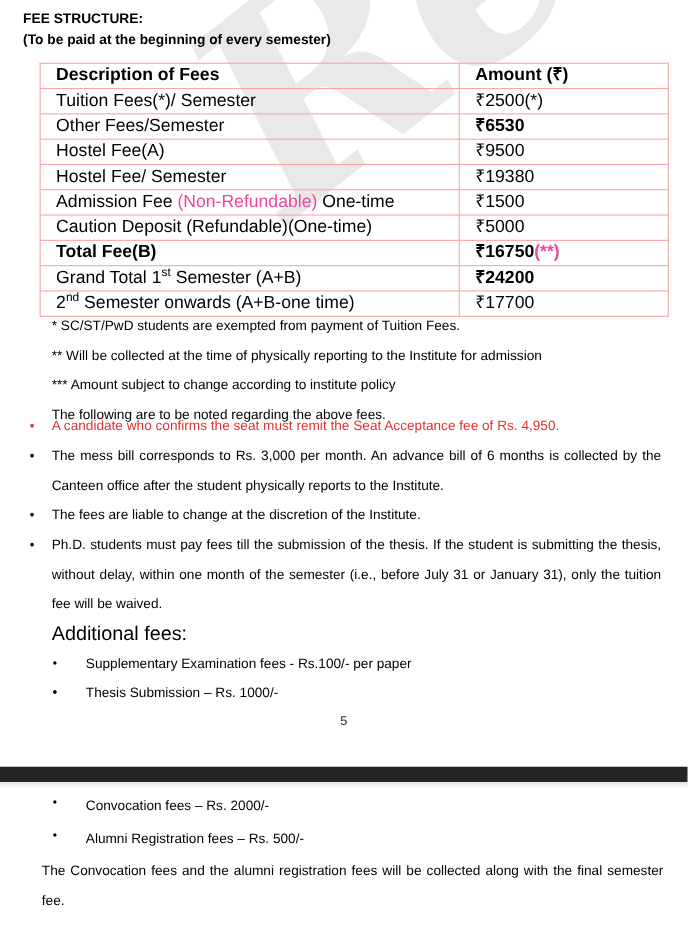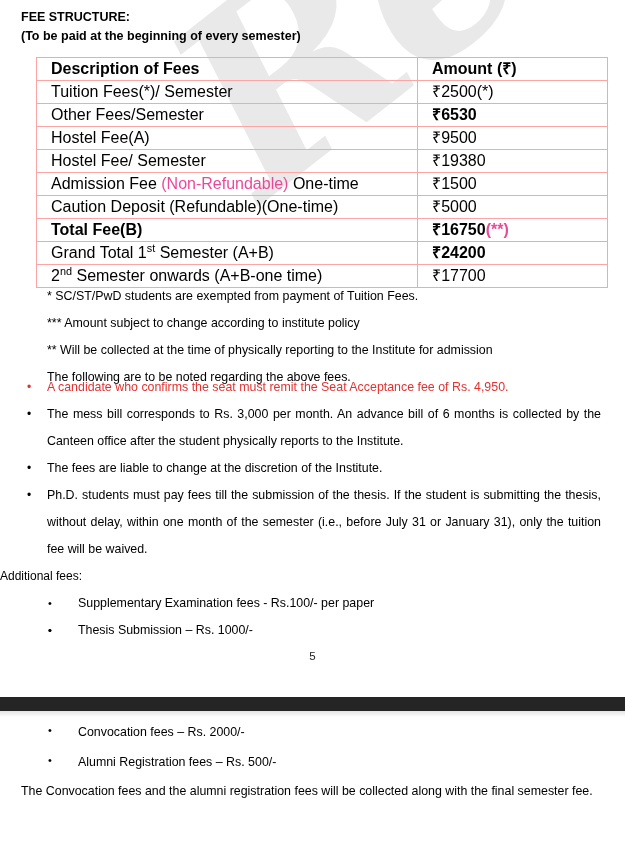--- a/index.html
+++ b/index.html
@@ -120,22 +120,23 @@
   .bullet-item > .dot {
     position: absolute;
     left: 27px;
     top: 0;
     font-size: 12px;
     line-height: 27px;
   }
   .bullet-item.red-item, .bullet-item.red-item > .dot { color: #e33131; }
 
   .plain-line {
-    font-size: 12px;
-    line-height: 27px;
+    font-size: 18px;
+    line-height: 27px;
+    padding-left: 47px;
   }
 
   .sub-bullet {
     position: relative;
     padding-left: 78px;
     font-size: 12.4px;
     line-height: 27px;
   }
   .sub-bullet > .dot {
     position: absolute;
@@ -181,21 +182,21 @@
     left: 0;
     top: 717px;
     width: 625px;
     height: 129px;
     z-index: 1;
   }
   .page-two .sub-bullet { line-height: 30px; }
   .page-two-para {
     font-size: 12.4px;
     line-height: 28px;
-    padding-left: 21px;
+    padding-left: 38px;
     padding-right: 22px;
     text-align: justify;
   }
 </style>
 </head>
 <body>
 
 <div class="watermark">
   <div class="watermark-text">Results</div>
 </div>
@@ -253,22 +254,22 @@
           <tr>
             <td>2<sup>nd</sup> Semester onwards (A+B-one time)</td>
             <td>₹17700</td>
           </tr>
         </tbody>
     </table>
   </div>
 
   <div class="notes">
     <div class="note-line">* SC/ST/PwD students are exempted from payment of Tuition Fees.</div>
+    <div class="note-line">** Will be collected at the time of physically reporting to the Institute for admission</div>
     <div class="note-line">*** Amount subject to change according to institute policy</div>
-    <div class="note-line">** Will be collected at the time of physically reporting to the Institute for admission</div>
     <div class="note-line">The following are to be noted regarding the above fees.</div>
   </div>
 
   <div class="bullets">
     <div class="bullet-item red-item">
       <span class="dot">•</span>
       <span>A candidate who confirms the seat must remit the Seat Acceptance fee of Rs. 4,950.</span>
     </div>
     <div class="bullet-item">
       <span class="dot">•</span>

